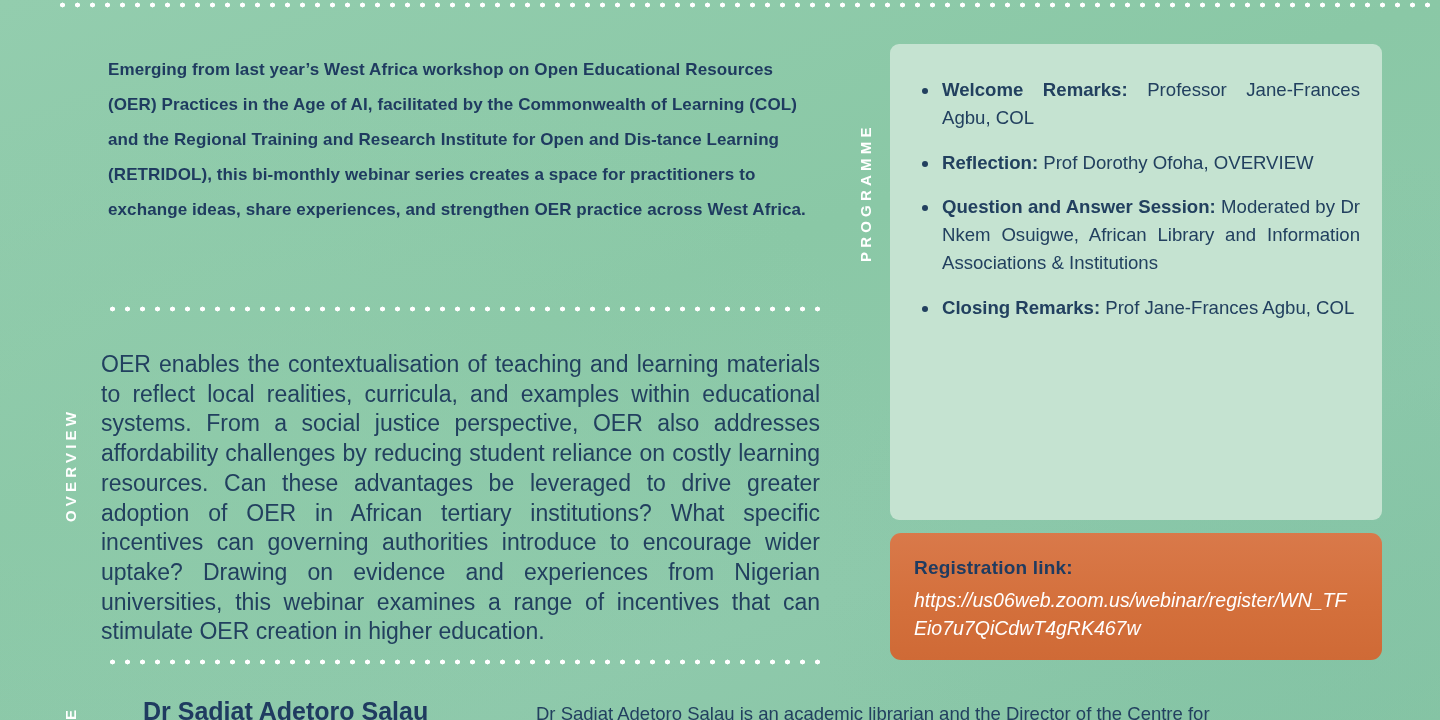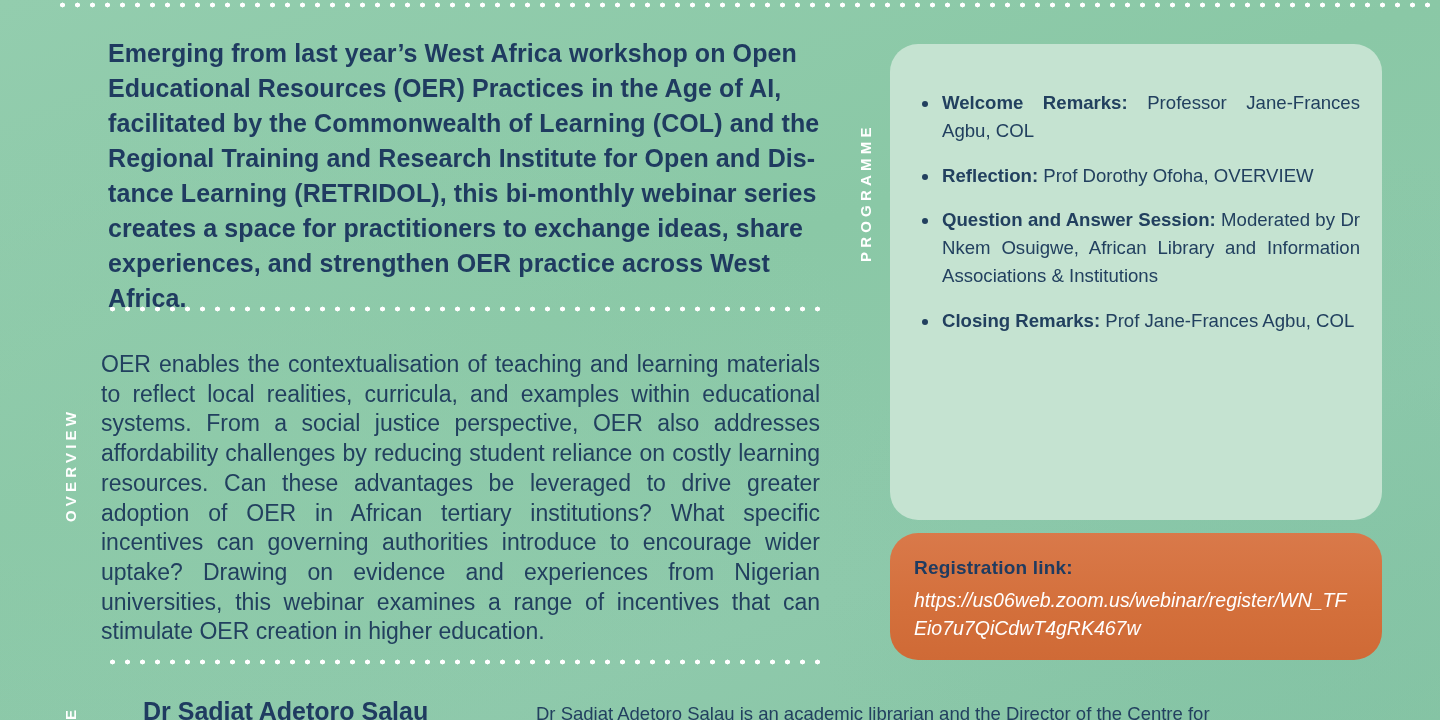--- a/index.html
+++ b/index.html
@@ -56,25 +56,25 @@
   
   .left-col {
     position: absolute;
     left: 0; top: 0;
     width: 840px; height: 720px;
   }
 
   .intro {
     position: absolute;
     left: 108px;
-    top: 36px;
+    top: 52px;
     width: 712px;
     color: #1f3b60;
     font-weight: 700;
-    font-size: 25px;
+    font-size: 17px;
     line-height: 35px;
     letter-spacing: 0.1px;
   }
 
   .overview-body {
     position: absolute;
     left: 101px;
     top: 350px;
     width: 719px;
     color: #22405f;
@@ -109,23 +109,23 @@
   .profile-text p { margin: 0; }
 
   
   .programme-card {
     position: absolute;
     left: 890px;
     top: 44px;
     width: 492px;
     height: 476px;
     background: #c5e3d1;
-    border-radius: 28px;
+    border-radius: 9px;
     box-sizing: border-box;
-    padding: 45px 22px 20px 24px;
+    padding: 32px 22px 20px 24px;
   }
   .programme-list {
     margin: 0;
     padding: 0;
     list-style: none;
   }
   .programme-list li {
     position: relative;
     padding-left: 28px;
     margin-bottom: 16px;
@@ -149,21 +149,21 @@
     font-weight: 700;
   }
 
   .reg-box {
     position: absolute;
     left: 890px;
     top: 533px;
     width: 492px;
     height: 127px;
     background: linear-gradient(180deg, #d9794a 0%, #d4703c 55%, #cf6a36 100%);
-    border-radius: 28px;
+    border-radius: 11px;
     box-sizing: border-box;
     padding: 22px 24px 16px 24px;
   }
   .reg-title {
     color: #1f3b60;
     font-weight: 700;
     font-size: 19px;
     line-height: 25px;
     letter-spacing: 0.2px;
   }

